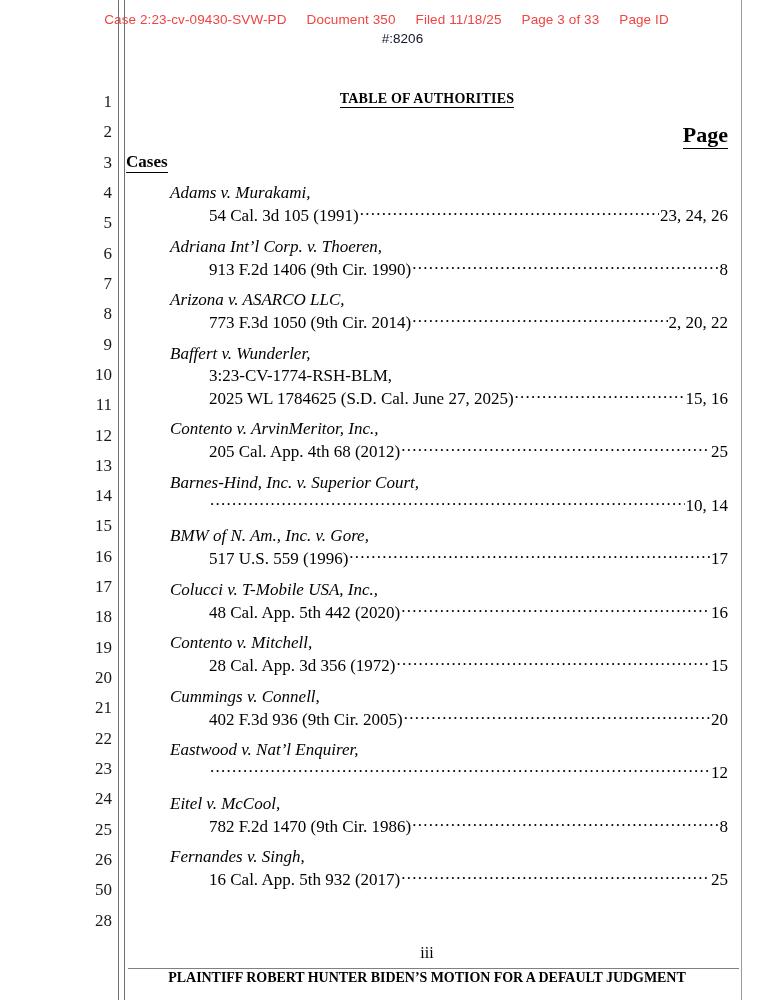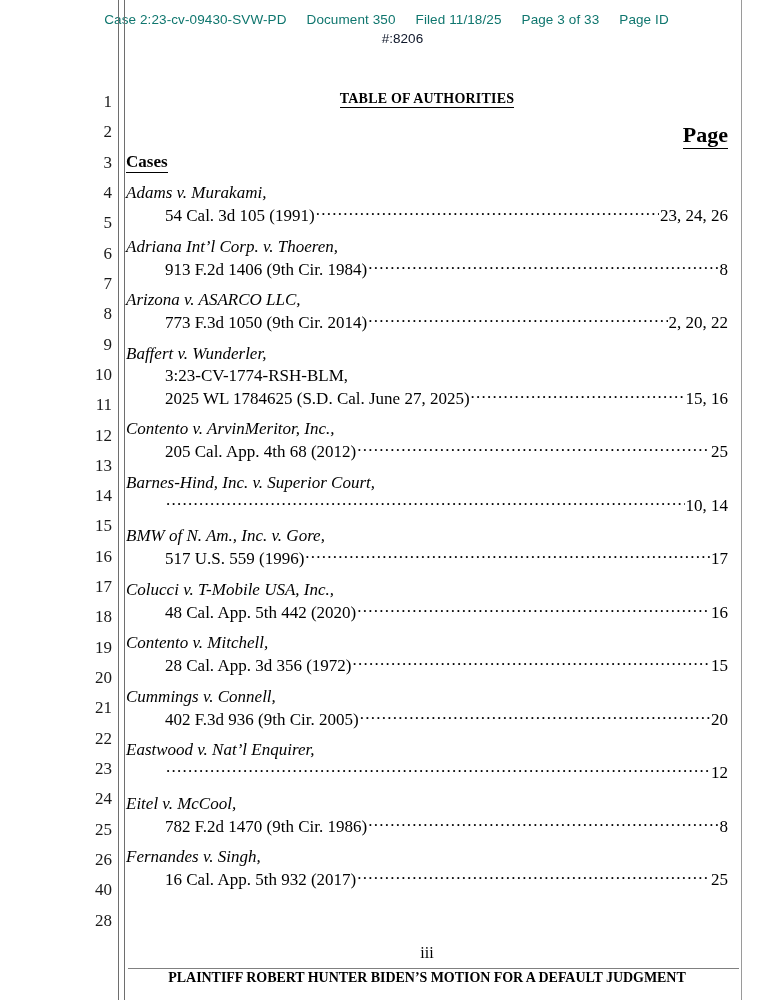--- a/index.html
+++ b/index.html
@@ -22,21 +22,21 @@
 
   
   .ecf-header {
     position: absolute;
     left: 0;
     top: 10px;
     width: 773px;
     text-align: center;
     font-family: "Liberation Sans", sans-serif;
     font-size: 13.5px;
-    color: #0f766e;
+    color: #ef4444;
     letter-spacing: 0.1px;
     line-height: 19px;
     white-space: nowrap;
   }
   .ecf-header .seg { margin-right: 20px; }
   .ecf-header .seg:last-child { margin-right: 0; }
   .ecf-line2 {
     position: absolute;
     left: 16px;
     top: 29px;
@@ -129,21 +129,21 @@
     padding-bottom: 0.5px;
   }
 
   
   .toa {
     position: absolute;
     top: 182px;
     left: 0;
     width: 602px;
   }
-  .entry { margin-bottom: 8.5px; }
+  .entry { margin-bottom: 8.5px; margin-left: 44px; }
 
   .case-name {
     font-style: italic;
     font-size: 17px;
     line-height: 22px;
     white-space: nowrap;
   }
   .cite-row {
     display: flex;
     align-items: baseline;
@@ -237,41 +237,41 @@
       <div class="lineno" style="top: 578.12px;">17</div>
       <div class="lineno" style="top: 608.44px;">18</div>
       <div class="lineno" style="top: 638.76px;">19</div>
       <div class="lineno" style="top: 669.08px;">20</div>
       <div class="lineno" style="top: 699.4px;">21</div>
       <div class="lineno" style="top: 729.72px;">22</div>
       <div class="lineno" style="top: 760.04px;">23</div>
       <div class="lineno" style="top: 790.36px;">24</div>
       <div class="lineno" style="top: 820.68px;">25</div>
       <div class="lineno" style="top: 851px;">26</div>
-      <div class="lineno" style="top: 881.32px;">40</div>
+      <div class="lineno" style="top: 881.32px;">50</div>
       <div class="lineno" style="top: 911.64px;">28</div>
     </div>
 
   <div class="content">
     <div class="doc-title"><span>TABLE OF AUTHORITIES</span></div>
     <div class="page-col-head"><span>Page</span></div>
     <div class="section-head"><span>Cases</span></div>
     <div class="toa">
         <div class="entry">
           <div class="case-name">Adams v. Murakami,</div>
           <div class="cite-row">
             <span class="cite-text">54 Cal. 3d 105 (1991)</span>
             <span class="leader"></span>
             <span class="pages">23, 24, 26</span>
           </div>
         </div>
         <div class="entry">
           <div class="case-name">Adriana Int’l Corp. v. Thoeren,</div>
           <div class="cite-row">
-            <span class="cite-text">913 F.2d 1406 (9th Cir. 1984)</span>
+            <span class="cite-text">913 F.2d 1406 (9th Cir. 1990)</span>
             <span class="leader"></span>
             <span class="pages">8</span>
           </div>
         </div>
         <div class="entry">
           <div class="case-name">Arizona v. ASARCO LLC,</div>
           <div class="cite-row">
             <span class="cite-text">773 F.3d 1050 (9th Cir. 2014)</span>
             <span class="leader"></span>
             <span class="pages">2, 20, 22</span>

